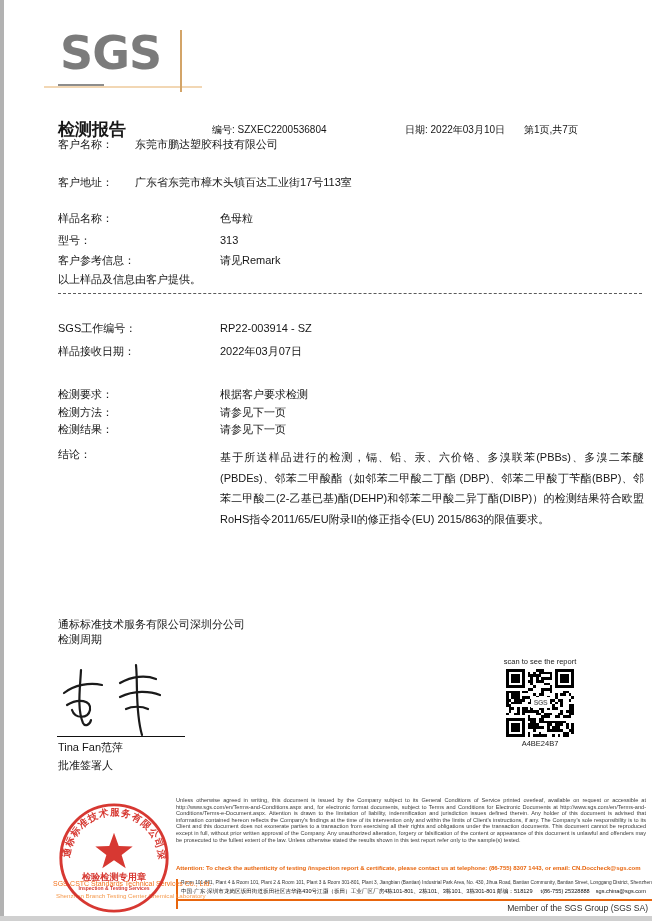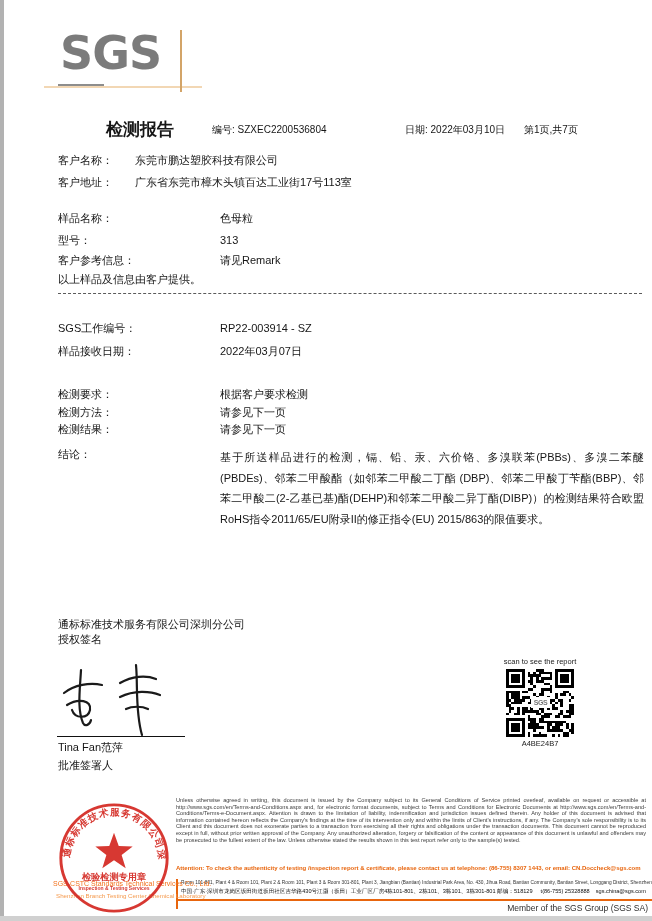--- a/index.html
+++ b/index.html
@@ -9,21 +9,21 @@
 
   .edge-left  { position:absolute; left:0; top:0; width:4px; height:921px; background:#b2b2b2; }
   .edge-bottom{ position:absolute; left:0; top:916px; width:652px; height:5px; background:#d0d0d0; }
 
   
   .logo { position:absolute; left:60px; top:26px; font-size:46px; font-weight:bold; color:#7b7b7b; letter-spacing:-1px; font-family:"DejaVu Sans",sans-serif; }
   .logo-underline-gray { position:absolute; left:58px; top:84px; width:46px; height:2px; background:#8d8d8d; }
   .logo-line-h { position:absolute; left:44px; top:86px; width:158px; height:2px; background:#f2d7b4; }
   .logo-line-v { position:absolute; left:180px; top:30px; width:2px; height:62px; background:#d3a468; }
 
-  .title { position:absolute; left:58px; top:118px; font-size:17px; font-weight:bold; color:#161616;margin-left:48px; }
+  .title { position:absolute; left:58px; top:118px; font-size:17px; font-weight:bold; color:#161616; }
   .hdr { position:absolute; top:123px; font-size:10px; color:#161616; white-space:nowrap; }
   .hdr-no   { left:212px; }
   .hdr-date { left:405px; }
   .hdr-page { left:524px; }
 
   
   .row { position:absolute; left:58px; font-size:11px; color:#161616; white-space:nowrap; }
   .row .lab { display:inline-block; }
   .lab-w77  .lab { width:77px; }
   .lab-w162 .lab { width:162px; }
@@ -76,41 +76,41 @@
   <div class="logo">SGS</div>
   <div class="logo-underline-gray"></div>
   <div class="logo-line-h"></div>
   <div class="logo-line-v"></div>
 
   <div class="title">检测报告</div>
   <div class="hdr hdr-no"><span>编号:</span> <span>SZXEC2200536804</span></div>
   <div class="hdr hdr-date"><span>日期:</span> <span>2022年03月10日</span></div>
   <div class="hdr hdr-page">第1页,共7页</div>
 
-  <div class="row lab-w77" style="top:153px"><span class="lab">客户名称：</span><span>东莞市鹏达塑胶科技有限公司</span></div>
+  <div class="row lab-w77" style="top:137px"><span class="lab">客户名称：</span><span>东莞市鹏达塑胶科技有限公司</span></div>
   <div class="row lab-w77" style="top:175px"><span class="lab">客户地址：</span><span>广东省东莞市樟木头镇百达工业街17号113室</span></div>
 
   <div class="row lab-w162" style="top:211px"><span class="lab">样品名称：</span><span>色母粒</span></div>
   <div class="row lab-w162" style="top:233px"><span class="lab">型号：</span><span>313</span></div>
   <div class="row lab-w162" style="top:253px"><span class="lab">客户参考信息：</span><span>请见Remark</span></div>
   <div class="note" style="top:272px">以上样品及信息由客户提供。</div>
 
   <div class="dash-sep"></div>
 
   <div class="row lab-w162" style="top:321px"><span class="lab">SGS工作编号：</span><span>RP22-003914 - SZ</span></div>
   <div class="row lab-w162" style="top:344px"><span class="lab">样品接收日期：</span><span>2022年03月07日</span></div>
   <div class="row lab-w162" style="top:387px"><span class="lab">检测要求：</span><span>根据客户要求检测</span></div>
   <div class="row lab-w162" style="top:405px"><span class="lab">检测方法：</span><span>请参见下一页</span></div>
   <div class="row lab-w162" style="top:422px"><span class="lab">检测结果：</span><span>请参见下一页</span></div>
 
   <div class="conclusion-label">结论：</div>
   <div class="conclusion-text">基于所送样品进行的检测，镉、铅、汞、六价铬、多溴联苯(PBBs)、多溴二苯醚(PBDEs)、邻苯二甲酸酯（如邻苯二甲酸二丁酯 (DBP)、邻苯二甲酸丁苄酯(BBP)、邻苯二甲酸二(2-乙基已基)酯(DEHP)和邻苯二甲酸二异丁酯(DIBP)）的检测结果符合欧盟RoHS指令2011/65/EU附录II的修正指令(EU) 2015/863的限值要求。</div>
 
   <div class="sig-company">通标标准技术服务有限公司深圳分公司</div>
-  <div class="sig-auth">授权签名</div>
+  <div class="sig-auth">检测周期</div>
   <svg class="sig-svg" width="160" height="84" viewBox="0 0 160 84">
     <g fill="none" stroke="#1a1a1a" stroke-width="2.2" stroke-linecap="round">
       <path d="M14,38 C24,30 40,27 52,30"></path>
       <path d="M31,15 C30,34 27,54 33,68 C35,72 40,70 41,65"></path>
       <path d="M17,50 C28,43 42,45 40,55 C38,64 25,64 22,55"></path>
       <path d="M70,28 C82,21 96,20 106,24"></path>
       <path d="M86,10 C88,30 85,56 92,80"></path>
       <path d="M70,42 C84,35 100,36 110,40"></path>
       <path d="M76,54 C82,51 92,51 98,54"></path>
     </g>

